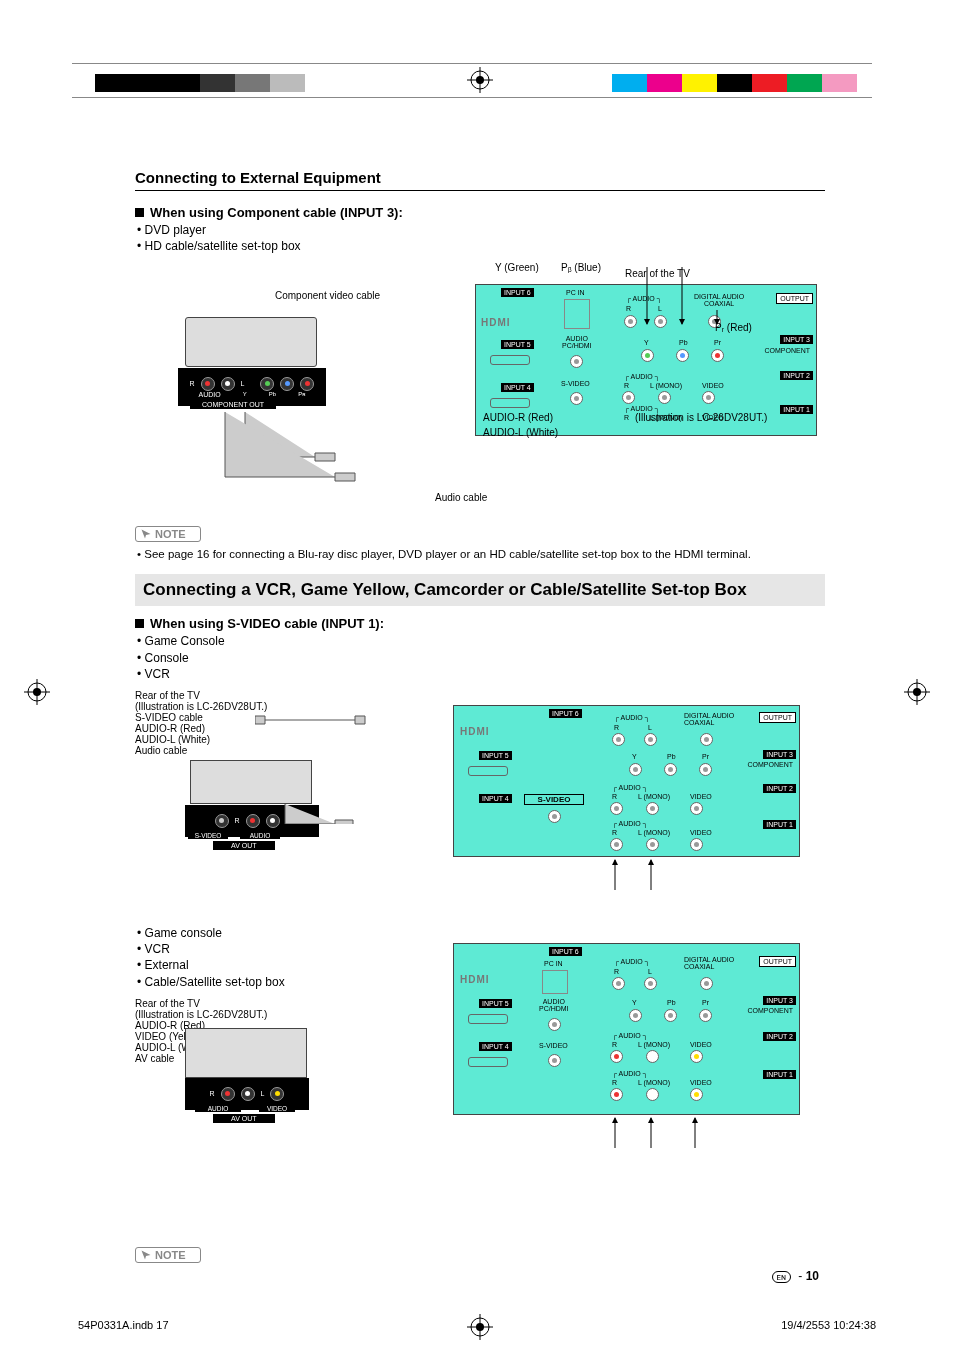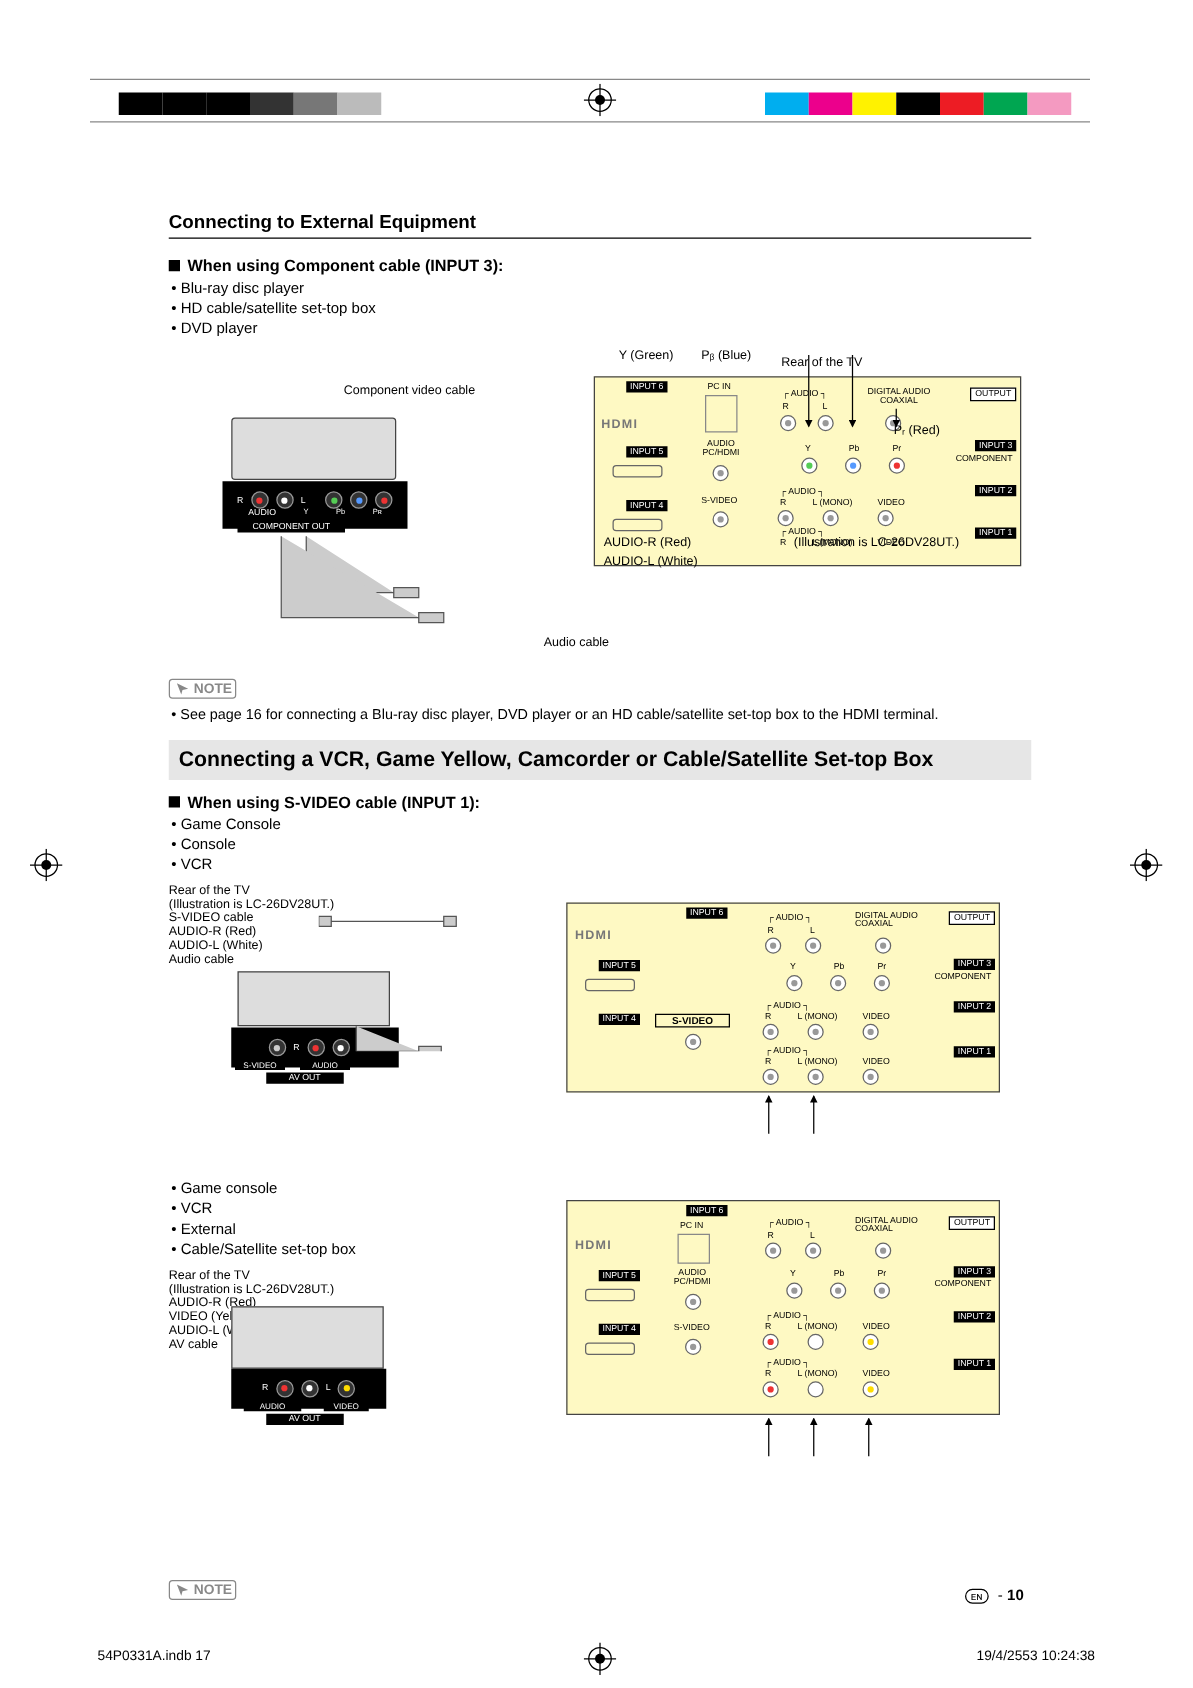--- a/index.html
+++ b/index.html
@@ -11,31 +11,31 @@
   .content{position:absolute;left:135px;top:150px;width:690px;}
   .h1{font-size:15px;font-weight:bold;margin-bottom:4px;}
   .h1-rule{border-bottom:1px solid #000;margin-bottom:14px;}
   .h2{font-size:13px;font-weight:bold;margin:4px 0 2px 0;}
   .sq{display:inline-block;width:9px;height:9px;background:#000;margin-right:6px;vertical-align:0;}
   .devlist{font-size:12px;margin:0 0 8px 0;padding-left:2px;}
   .devlist li{list-style:none;line-height:1.35;}
   .devlist li::before{content:"• ";}
   .diagram{border:none;width:100%;height:260px;position:relative;font-size:10px;}
   .diagram .lbl{position:absolute;}
-  .note-tag{display:inline-flex;align-items:center;border:1px solid #888;border-radius:3px;padding:1px 2px 1px 4px;font-size:11px;color:#888;font-weight:bold;margin-top:4px;}
+  .note-tag{display:inline-flex;align-items:center;border:1px solid #888;border-radius:3px;padding:1px 14px 1px 4px;font-size:11px;color:#888;font-weight:bold;margin-top:4px;}
   .note-tag svg{width:12px;height:12px;margin-right:3px;}
   .note-text{font-size:11.5px;margin:4px 0 14px 2px;}
   .note-text::before{content:"• ";}
   .section-band{background:#e6e6e6;font-size:17px;font-weight:bold;padding:6px 8px;margin:8px 0 10px 0;}
   .svideo-diag{width:100%;height:235px;position:relative;font-size:10px;}
   .composite-diag{width:100%;height:245px;position:relative;font-size:10px;}
   .footer{position:absolute;left:78px;bottom:38px;width:798px;font-size:11px;display:flex;justify-content:space-between;}
   .pagenum{position:absolute;right:135px;top:1250px;font-size:12px;}
   .pagenum .en{border:1px solid #000;border-radius:8px;padding:0 4px;font-size:9px;margin-right:4px;}
-  .tv-back{position:absolute;border:1px solid #444;background:#fef9c3;}
+  .tv-back{position:absolute;border:1px solid #444;background:#5eead4;}
   .tv-label{position:absolute;background:#000;color:#fff;font-size:7px;padding:1px 3px;}
   .port{width:11px;height:11px;border:1px solid #666;border-radius:50%;position:absolute;background:#fff;}
   .port-inner{width:5px;height:5px;border-radius:50%;background:#999;position:absolute;left:3px;top:3px;}
   .hdmi{font-family:Arial;font-weight:bold;letter-spacing:1px;font-size:10px;color:#777;}
   .tiny{font-size:7px;}
   .device-box{position:absolute;background:#ddd;border:1px solid #444;}
   .device-jack-panel{position:absolute;background:#000;display:flex;align-items:center;justify-content:center;gap:6px;padding:2px;}
   .jack{width:12px;height:12px;border:1px solid #999;border-radius:50%;background:#333;display:flex;align-items:center;justify-content:center;}
   .jack .dot{width:5px;height:5px;border-radius:50%;background:#ccc;}
   .jack-lab{color:#fff;font-size:7px;}
@@ -103,23 +103,22 @@
 
   
   <div class="h1">Connecting to External Equipment</div>
   <div class="h1-rule"></div>
 
   
   <div class="h2">
     <span class="sq"></span><span>When using Component cable (INPUT 3):</span>
   </div>
   <ul class="devlist">
-    <li>Blu-ray disc player</li>
+    <li>DVD player</li>
     <li>HD cable/satellite set-top box</li>
-    <li>DVD player</li>
   </ul>
 
   
   <div class="diagram">
 
     <div class="device-box" style="left:50px;top:55px;width:130px;height:48px;border-radius:3px;"></div>
     <div class="device-jack-panel" style="left:43px;top:106px;width:144px;height:34px;flex-direction:column;gap:0;">
       <div style="display:flex;gap:6px;align-items:center;">
         <span class="jack-lab">R</span>
         <span class="jack">

